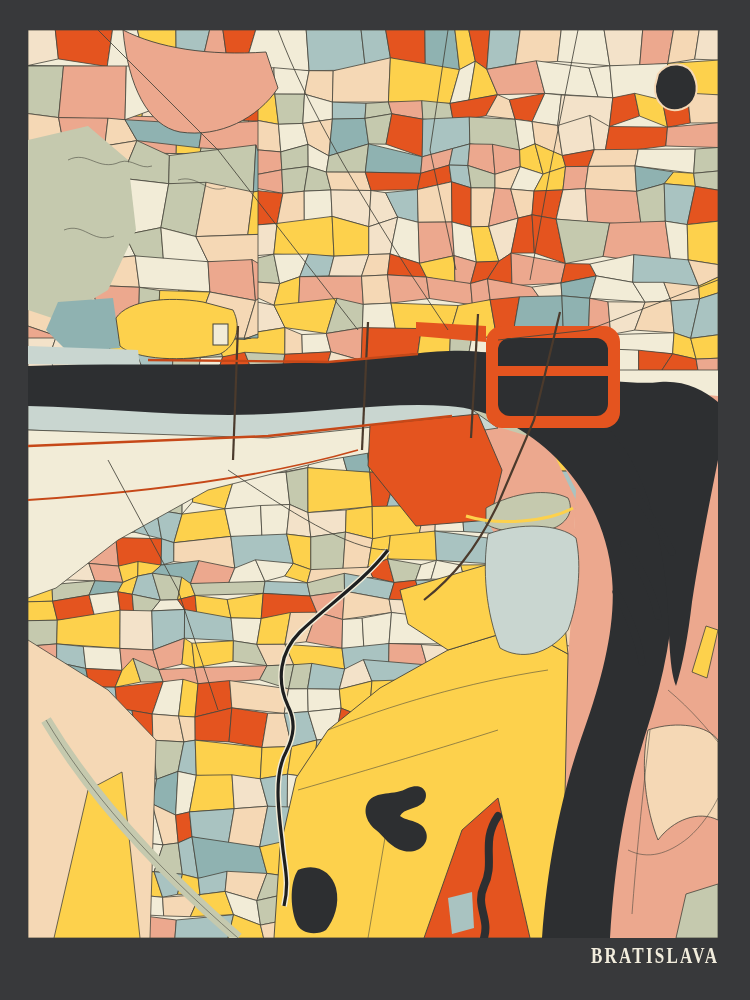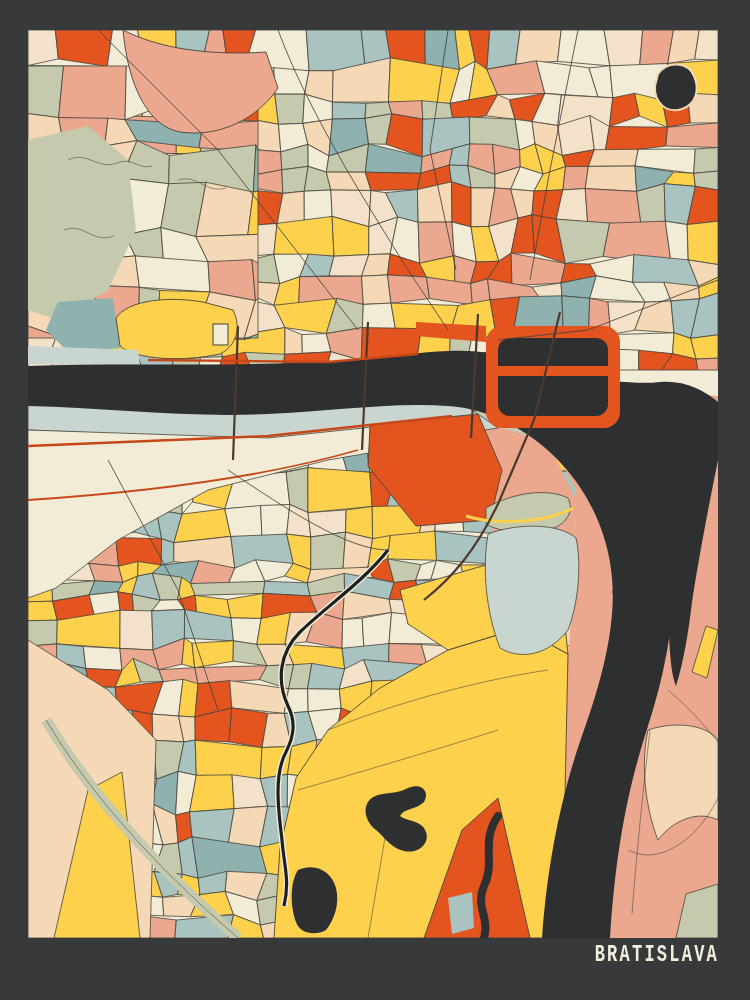--- a/index.html
+++ b/index.html
@@ -1,19 +1,19 @@
 <!DOCTYPE html>
 <html style="--c-frame: #38393b; --c-water: #2d2f31; --c-orange: #e4541f; --c-orange-dark: #c64818; --c-yellow: #fdd14c; --c-salmon: #eca88e; --c-peach: #f5d8b5; --c-peach-light: #f3e2c9; --c-cream: #f2ecd7; --c-blue-pale: #c9d6d0; --c-blue-gray: #a9c3c1; --c-teal: #8fb2b1; --c-sage: #c5c9ae; --c-outline: #45443b; --c-road-black: #1e1f20; --c-title-text: #f2eddd;"><head>
 <meta charset="utf-8">
 <style>
   html,body{margin:0;padding:0;background:#1c1c1e;}
   .poster{
     position:relative;width:750px;height:1000px;margin:0 auto;
     background:var(--c-frame,#38393b);overflow:hidden;
-    font-family:Liberation Mono, monospace;
+    font-family:Liberation Serif, serif;
     text-align:right;
   }
   .map-area{
     position:absolute;left:28px;top:30px;width:690px;height:908px;
     background:var(--c-cream,#f2ecd7);overflow:hidden;
   }
   .map-area svg{display:block;width:690px;height:908px;}
   .poster-title{
     position:absolute;top:944px;right:31px;
     color:var(--c-title-text,#f2eddd);

